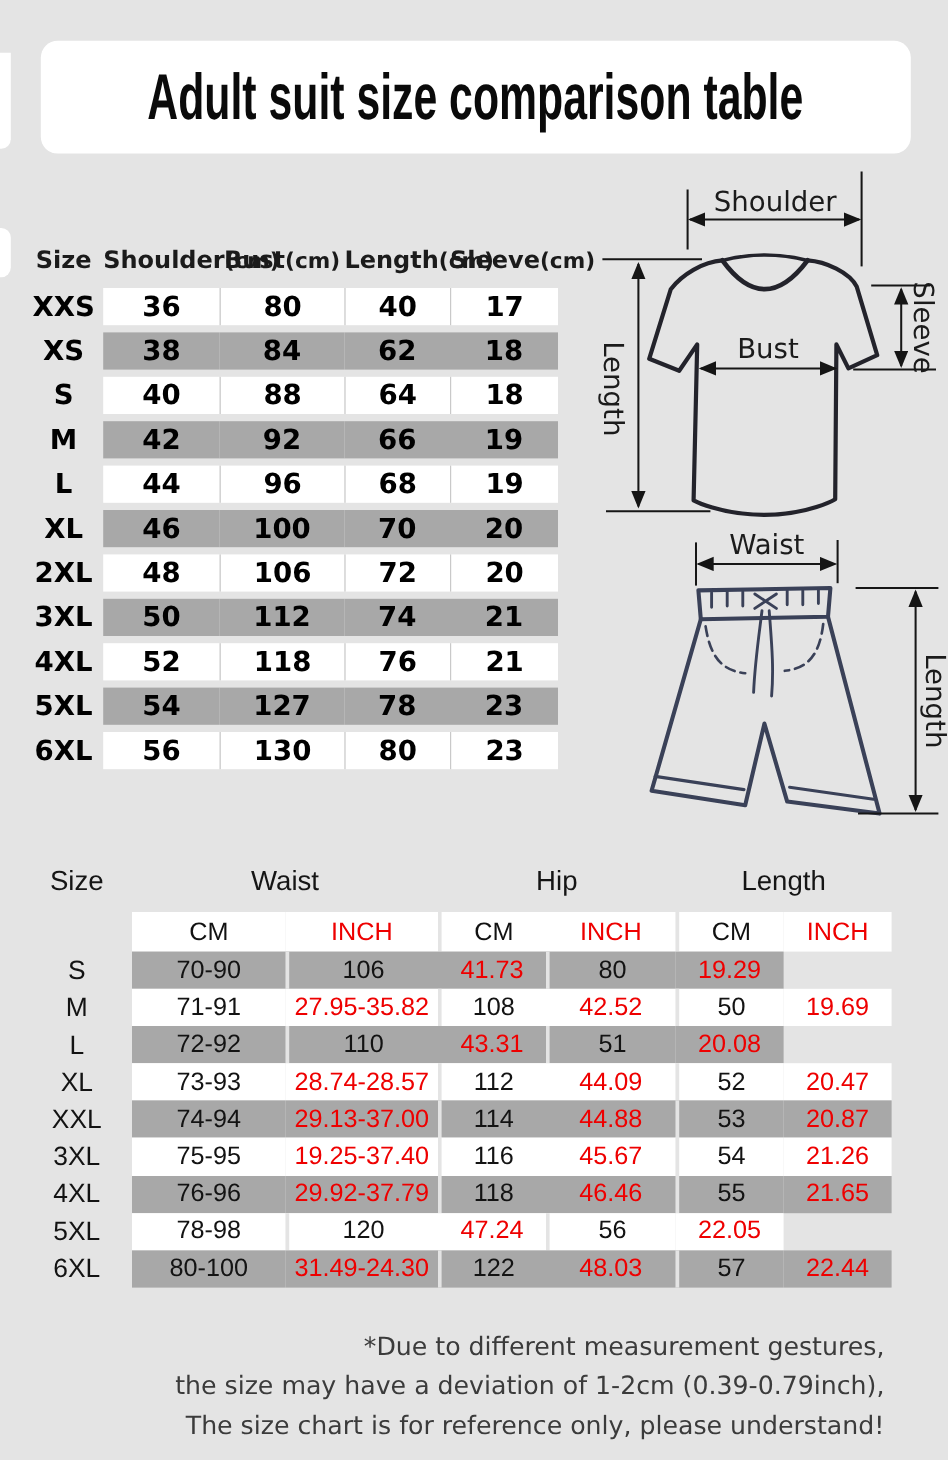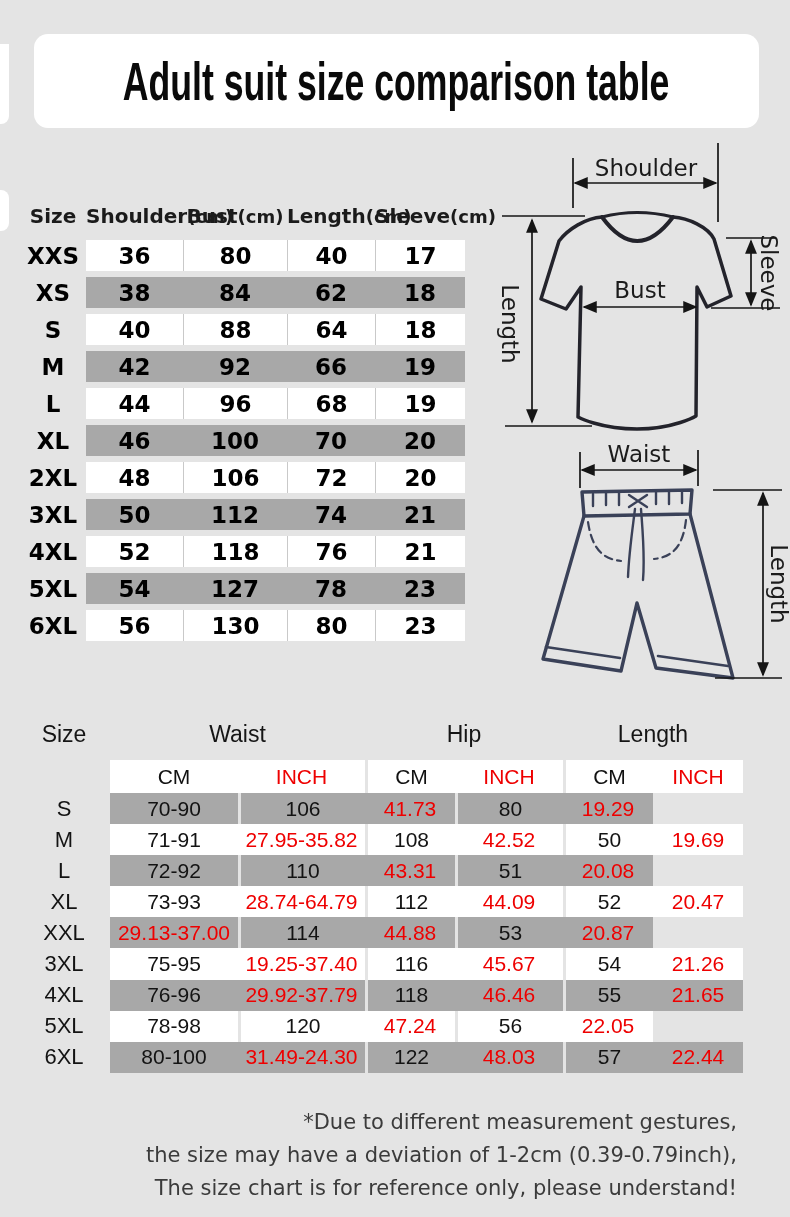--- a/index.html
+++ b/index.html
@@ -292,29 +292,30 @@
       <div class="cell">72-92</div>
       <div class="cell gdiv">110</div>
       <div class="cell inch">43.31</div>
       <div class="cell gdiv">51</div>
       <div class="cell inch">20.08</div>
     </div>
 
     <div class="t2-row">
       <div class="size">XL</div>
       <div class="cell">73-93</div>
-      <div class="cell inch">28.74-64.79</div>
+      <div class="cell inch">28.74-28.57</div>
       <div class="cell gdiv">112</div>
       <div class="cell inch">44.09</div>
       <div class="cell gdiv">52</div>
       <div class="cell inch">20.47</div>
     </div>
 
     <div class="t2-row">
       <div class="size">XXL</div>
+      <div class="cell">74-94</div>
       <div class="cell inch">29.13-37.00</div>
       <div class="cell gdiv">114</div>
       <div class="cell inch">44.88</div>
       <div class="cell gdiv">53</div>
       <div class="cell inch">20.87</div>
     </div>
 
     <div class="t2-row">
       <div class="size">3XL</div>
       <div class="cell">75-95</div>

